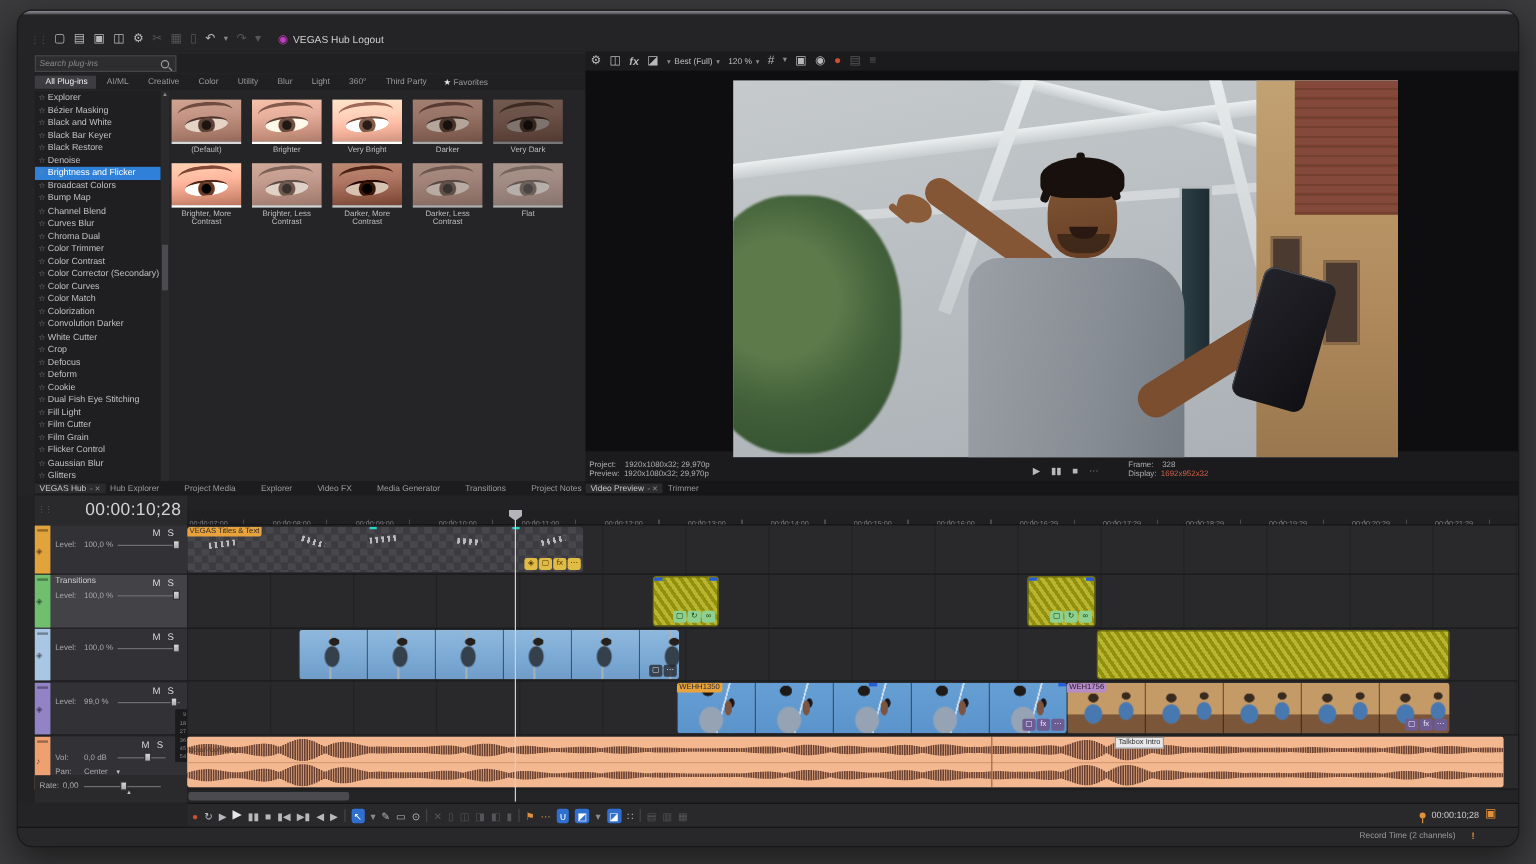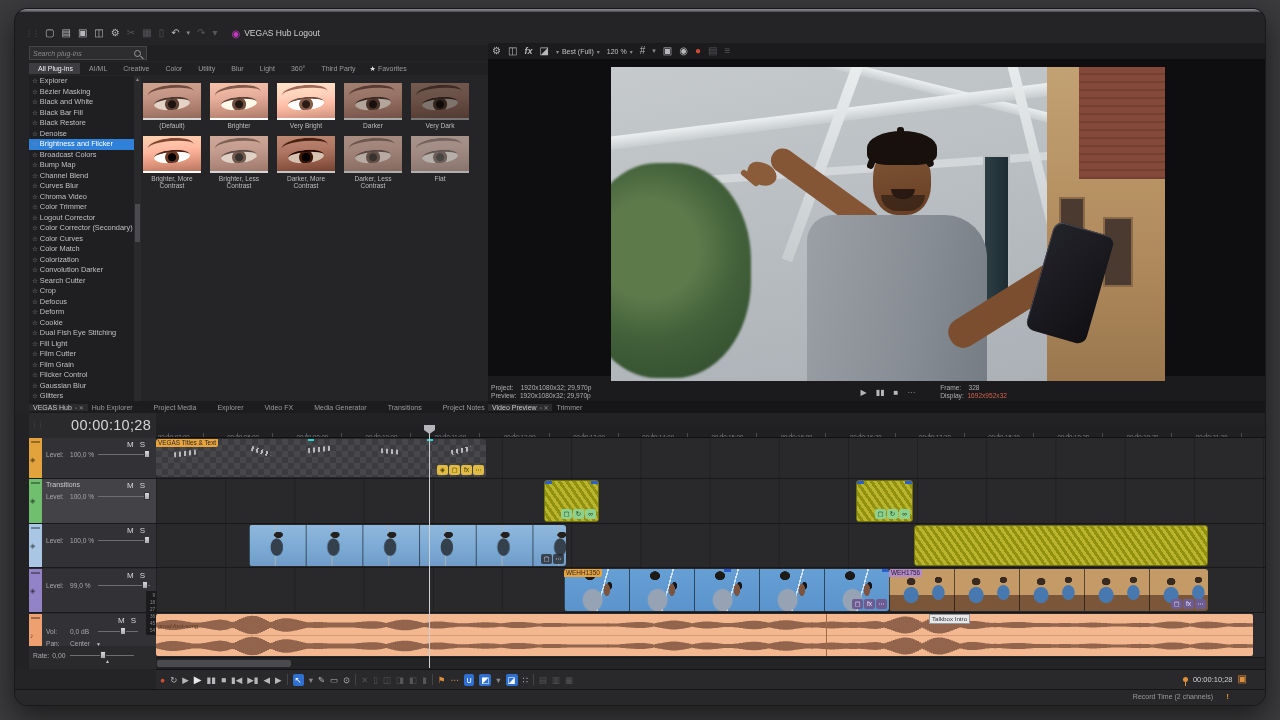--- a/index.html
+++ b/index.html
@@ -247,37 +247,37 @@
         <span class="fx-tab"><span class="star"></span><span>Light</span></span>
         <span class="fx-tab"><span class="star"></span><span>360°</span></span>
         <span class="fx-tab"><span class="star"></span><span>Third Party</span></span>
         <span class="fx-tab"><span class="star">★</span><span>Favorites</span></span>
       </div>
     <div class="plugin-list">
 
     <div class="plugin"><span class="star">☆</span><span>Explorer</span></div>
         <div class="plugin"><span class="star">☆</span><span>Bézier Masking</span></div>
         <div class="plugin"><span class="star">☆</span><span>Black and White</span></div>
-        <div class="plugin"><span class="star">☆</span><span>Black Bar Fill</span></div>
+        <div class="plugin"><span class="star">☆</span><span>Black Bar Keyer</span></div>
         <div class="plugin"><span class="star">☆</span><span>Black Restore</span></div>
         <div class="plugin"><span class="star">☆</span><span>Denoise</span></div>
         <div class="plugin on"><span class="star">☆</span><span>Brightness and Flicker</span></div>
         <div class="plugin"><span class="star">☆</span><span>Broadcast Colors</span></div>
         <div class="plugin"><span class="star">☆</span><span>Bump Map</span></div>
         <div class="plugin"><span class="star">☆</span><span>Channel Blend</span></div>
         <div class="plugin"><span class="star">☆</span><span>Curves Blur</span></div>
-        <div class="plugin"><span class="star">☆</span><span>Chroma Video</span></div>
+        <div class="plugin"><span class="star">☆</span><span>Chroma Dual</span></div>
         <div class="plugin"><span class="star">☆</span><span>Color Trimmer</span></div>
-        <div class="plugin"><span class="star">☆</span><span>Logout Corrector</span></div>
+        <div class="plugin"><span class="star">☆</span><span>Color Contrast</span></div>
         <div class="plugin"><span class="star">☆</span><span>Color Corrector (Secondary)</span></div>
         <div class="plugin"><span class="star">☆</span><span>Color Curves</span></div>
         <div class="plugin"><span class="star">☆</span><span>Color Match</span></div>
         <div class="plugin"><span class="star">☆</span><span>Colorization</span></div>
         <div class="plugin"><span class="star">☆</span><span>Convolution Darker</span></div>
-        <div class="plugin"><span class="star">☆</span><span>Search Cutter</span></div>
+        <div class="plugin"><span class="star">☆</span><span>White Cutter</span></div>
         <div class="plugin"><span class="star">☆</span><span>Crop</span></div>
         <div class="plugin"><span class="star">☆</span><span>Defocus</span></div>
         <div class="plugin"><span class="star">☆</span><span>Deform</span></div>
         <div class="plugin"><span class="star">☆</span><span>Cookie</span></div>
         <div class="plugin"><span class="star">☆</span><span>Dual Fish Eye Stitching</span></div>
         <div class="plugin"><span class="star">☆</span><span>Fill Light</span></div>
         <div class="plugin"><span class="star">☆</span><span>Film Cutter</span></div>
         <div class="plugin"><span class="star">☆</span><span>Film Grain</span></div>
         <div class="plugin"><span class="star">☆</span><span>Flicker Control</span></div>
         <div class="plugin"><span class="star">☆</span><span>Gaussian Blur</span></div>

